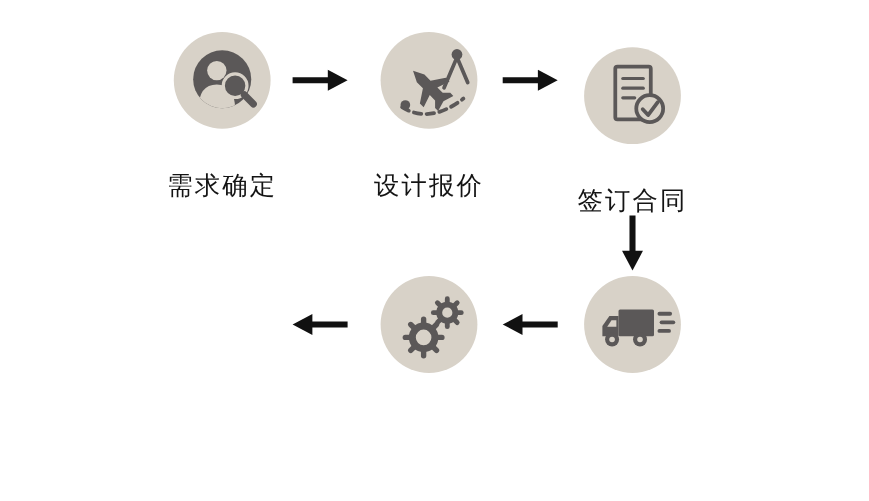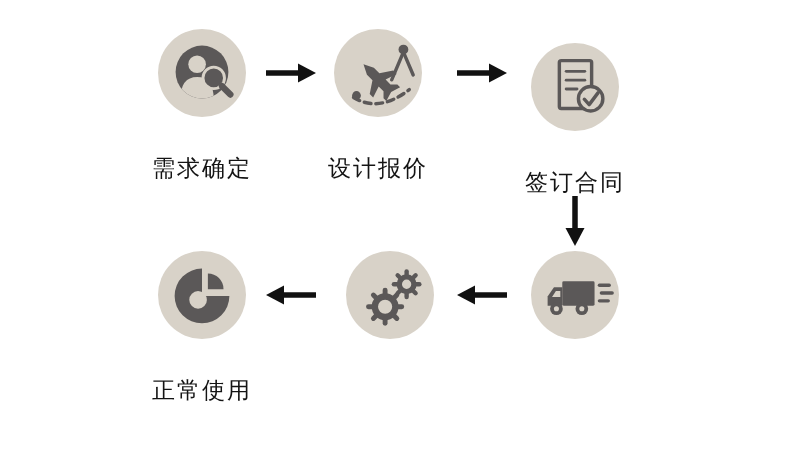--- a/index.html
+++ b/index.html
@@ -40,21 +40,21 @@
           <circle cx="40" cy="36" r="9"></circle>
           <path d="M23 72 Q23 49 40 49 Q57 49 57 72 Z"></path>
         </g>
         <circle cx="57" cy="50" r="11" fill="#5b5858" stroke="#d8d2c8" stroke-width="3"></circle>
         <line x1="65.5" y1="58.5" x2="74" y2="67" stroke="#5b5858" stroke-width="6.5" stroke-linecap="round"></line>
       </svg>
     </div>
     <div class="step-label">需求确定</div>
   </div>
 
-  <div class="step" style="left:303px; top:29px;">
+  <div class="step" style="left:315px; top:29px;">
     <div class="icon-circle">
       <svg width="88" height="88" viewBox="0 0 90 90" aria-hidden="true">
         <path d="M20 70 Q46 86 77 62" fill="none" stroke="#5b5858" stroke-width="3.5" stroke-dasharray="7 5" stroke-linecap="round"></path>
         <circle cx="23" cy="68" r="4.5" fill="#5b5858"></circle>
         <g transform="rotate(-45 45 51)" fill="#5b5858">
           <path d="M45 30 l5 10 l0 8 l12 8 l0 5 l-12 -4 l0 7 l5 5 l0 4 l-10 -3 l-10 3 l0 -4 l5 -5 l0 -7 l-12 4 l0 -5 l12 -8 l0 -8 z"></path>
         </g>
         <g stroke="#5b5858" stroke-width="3.5" fill="none" stroke-linecap="round">
           <path d="M70 26 L59 52"></path>
           <path d="M72 26 L81 47"></path>
@@ -126,30 +126,20 @@
             <line x1="53" y1="34" x2="49" y2="34"></line>
             <line x1="55.6" y1="40.4" x2="52.8" y2="43.2"></line>
             <line x1="62" y1="43" x2="62" y2="47"></line>
             <line x1="68.4" y1="40.4" x2="71.2" y2="43.2"></line>
           </g>
         </g>
       </svg>
     </div>
   </div>
 
-  <div class="step" style="left:127px; top:251px;">
-    <div class="icon-circle">
-      <svg width="88" height="88" viewBox="0 0 90 90" aria-hidden="true">
-        <path d="M45 46 L45 18 A28 28 0 1 0 73 46 Z" fill="#5b5858"></path>
-        <path d="M51 39 L51 23 A16 16 0 0 1 67 39 Z" fill="#5b5858"></path>
-        <circle cx="41" cy="50" r="9" fill="#d8d2c8"></circle>
-      </svg>
-    </div>
-    <div class="step-label">正常使用</div>
-  </div>
 
   <div class="arrow" style="left:265px; top:60px;">
     <svg width="52" height="26" viewBox="0 0 52 26" aria-hidden="true">
       <line x1="1" y1="13" x2="35" y2="13" stroke="#111111" stroke-width="5.5"></line>
       <polygon points="33,3.5 51,13 33,22.5" fill="#111111"></polygon>
     </svg>
   </div>
 
   <div class="arrow" style="left:456px; top:60px;">
     <svg width="52" height="26" viewBox="0 0 52 26" aria-hidden="true">

